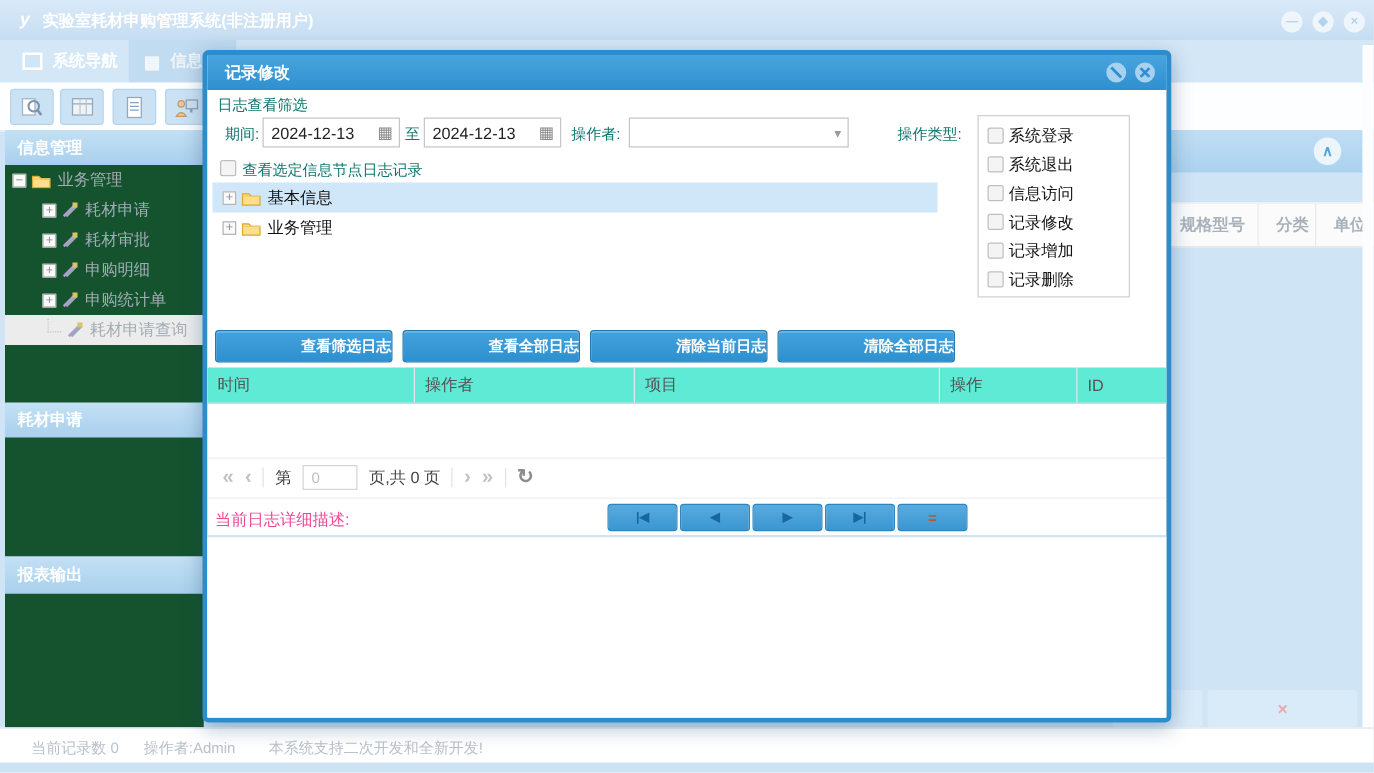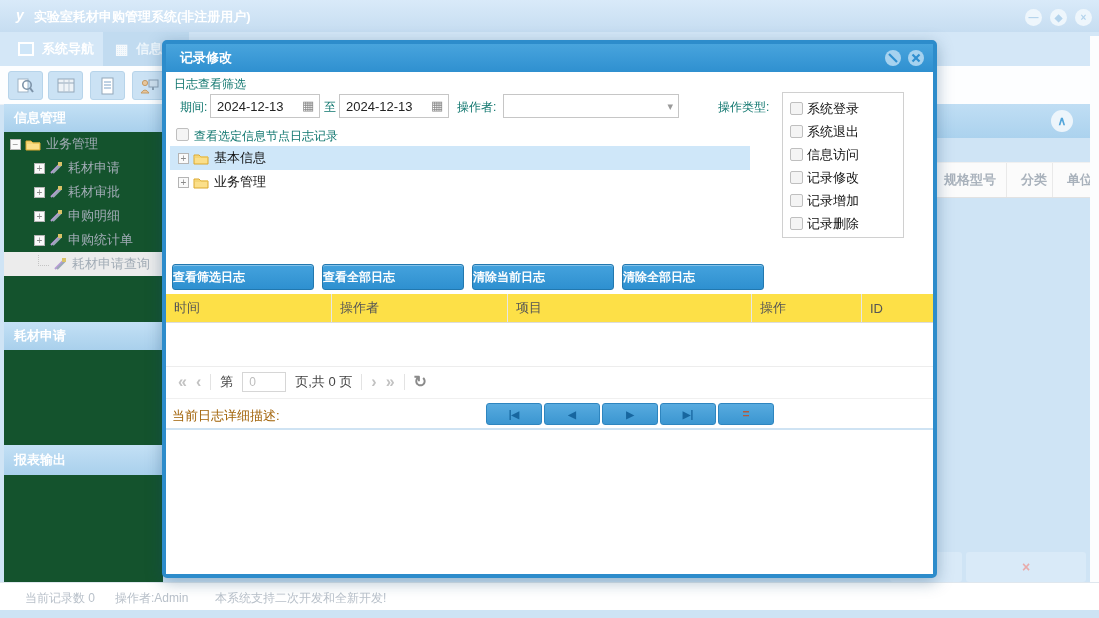--- a/index.html
+++ b/index.html
@@ -72,34 +72,34 @@
            border:1px solid #c6c6c6;background:#fff;display:flex;align-items:center;padding-left:6px;cursor:pointer;}
   .dselect .arr{position:absolute;right:5px;color:#9a9a9a;font-size:11px;}
   .oplist{position:absolute;left:616px;top:20px;width:122px;height:146px;box-sizing:border-box;
           border:1px solid #d0d0d0;background:#fff;padding:4px 0 0 7px;overflow:hidden;}
   .opitem{display:flex;align-items:center;gap:4px;height:23px;font-size:13px;color:#111;}
   .cb{width:13px;height:13px;box-sizing:border-box;border:1px solid #bfbfbf;background:#f4f4f4;border-radius:2px;flex:none;cursor:pointer;}
   .trow{position:absolute;left:4px;width:580px;height:24px;display:flex;align-items:center;font-size:13px;color:#111;cursor:pointer;}
   .trow.sel{background:#cfe7f9;}
   .abtn{position:absolute;top:192px;width:142px;height:26px;background:linear-gradient(#44a2dd,#2e90d0);
         border:1px solid #2278af;border-radius:3px;box-sizing:border-box;color:#fff;font-weight:bold;font-size:12px;
-        text-align:left;line-height:24px;box-shadow:inset 0 1px 0 rgba(255,255,255,.35);cursor:pointer;}
-  .lthead{position:absolute;left:0;top:222px;width:767px;height:28px;background:#fde047;
+        text-align:right;line-height:24px;box-shadow:inset 0 1px 0 rgba(255,255,255,.35);cursor:pointer;}
+  .lthead{position:absolute;left:0;top:222px;width:767px;height:28px;background:#5eead4;
           border-bottom:1px solid #dcdcdc;display:flex;color:#555;font-size:13px;}
   .ltc{box-sizing:border-box;border-right:1px solid #e6e6e6;display:flex;align-items:center;padding-left:8px;}
   .pager{position:absolute;left:0;top:294px;width:767px;height:30px;border-top:1px solid #ededed;
          display:flex;align-items:center;padding-left:12px;box-sizing:border-box;gap:9px;color:#444;font-size:13px;}
   .pgic{color:#c2c2c2;font-size:16px;font-weight:bold;cursor:pointer;line-height:1;}
   .pgsep{width:1px;height:16px;background:#e3e3e3;}
   .pginput{width:44px;height:20px;box-sizing:border-box;border:1px solid #d6d6d6;color:#bdbdbd;
            font-size:12px;padding-left:6px;font-family:"Liberation Sans",sans-serif;}
   .refresh{color:#8b8b8b;font-size:16px;font-weight:bold;cursor:pointer;line-height:1;}
   .detailrow{position:absolute;left:0;top:326px;width:767px;height:32px;border-top:1px solid #f0f0f0;
              border-bottom:2px solid #cfe3f3;box-sizing:border-box;}
-  .detlbl{position:absolute;left:6px;top:8px;font-size:13px;color:#a16207;}
+  .detlbl{position:absolute;left:6px;top:8px;font-size:13px;color:#ec4899;}
   .navbtns{position:absolute;left:320px;top:4px;display:flex;gap:2px;}
   .nbtn{width:56px;height:22px;background:linear-gradient(#58abdf,#3b96d1);border:1px solid #2e85bf;
         border-radius:3px;box-sizing:border-box;color:#17669f;font-size:10px;font-weight:bold;
         display:flex;align-items:center;justify-content:center;cursor:pointer;}
   .nbtn.del{color:#b25a40;font-size:12px;}
 </style>
 </head>
 <body>
 
 <div class="titlebar">

